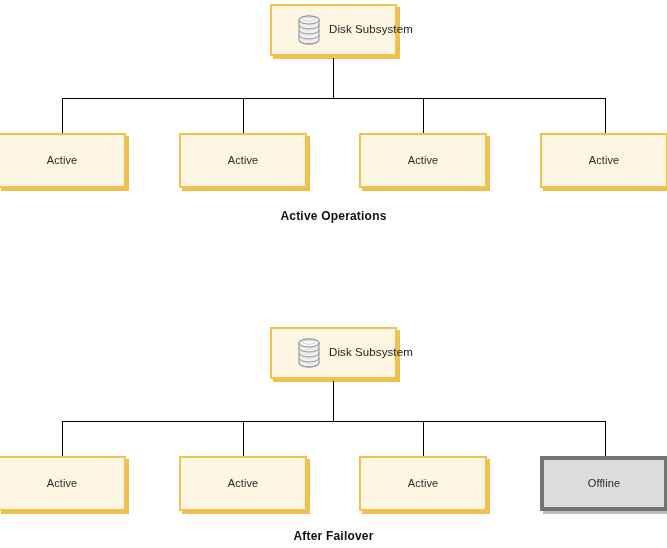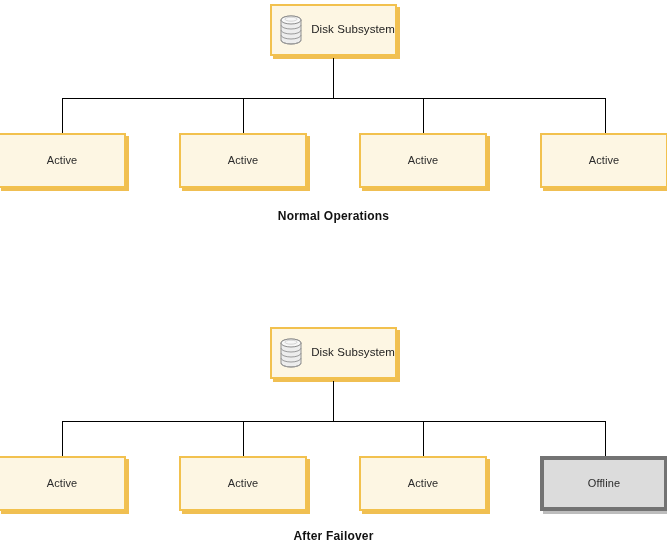--- a/index.html
+++ b/index.html
@@ -57,22 +57,22 @@
     color: #2b2b2b;
   }
 
   .node-disk {
     background: #fdf6e3;
     border: 2px solid #f2c14e;
     box-shadow: 3px 3px 0 0 #f0bf52;
     color: #1c1c1c;
     font-size: 11.5px;
     gap: 7px;
-    padding-left: 6px;
-    justify-content: flex-end;
+    padding-left: 24px;
+    justify-content: flex-start;
   }
 
   .disk-icon {
     flex: 0 0 auto;
     width: 26px;
     height: 31px;
     display: block;
   }
 
   .disk-label {
@@ -122,21 +122,21 @@
   <div class="node node-active" style="left:179px; top:133px; width:128px; height:55px;">
     <span>Active</span>
   </div>
   <div class="node node-active" style="left:359px; top:133px; width:128px; height:55px;">
     <span>Active</span>
   </div>
   <div class="node node-active" style="left:540px; top:133px; width:128px; height:55px;">
     <span>Active</span>
   </div>
 
-  <div class="caption" style="top:209px;">Normal Operations</div>
+  <div class="caption" style="top:209px;">Active Operations</div>
 </div>
 
 <div class="diagram-section">
 
   <div class="node node-disk" style="left:270px; top:327px; width:127px; height:52px;">
     <svg class="disk-icon" viewBox="0 0 26 31">
       <ellipse cx="13" cy="5" rx="10" ry="4" fill="#ededed" stroke="#8d8d8d" stroke-width="1"></ellipse>
       <path d="M3 5 L3 25 A10 4 0 0 0 23 25 L23 5" fill="#ededed" stroke="#8d8d8d" stroke-width="1"></path>
       <ellipse cx="13" cy="5" rx="10" ry="4" fill="#f7f7f7" stroke="#8d8d8d" stroke-width="1"></ellipse>
       <path d="M3 10 A10 4 0 0 0 23 10" fill="none" stroke="#9a9a9a" stroke-width="1"></path>

